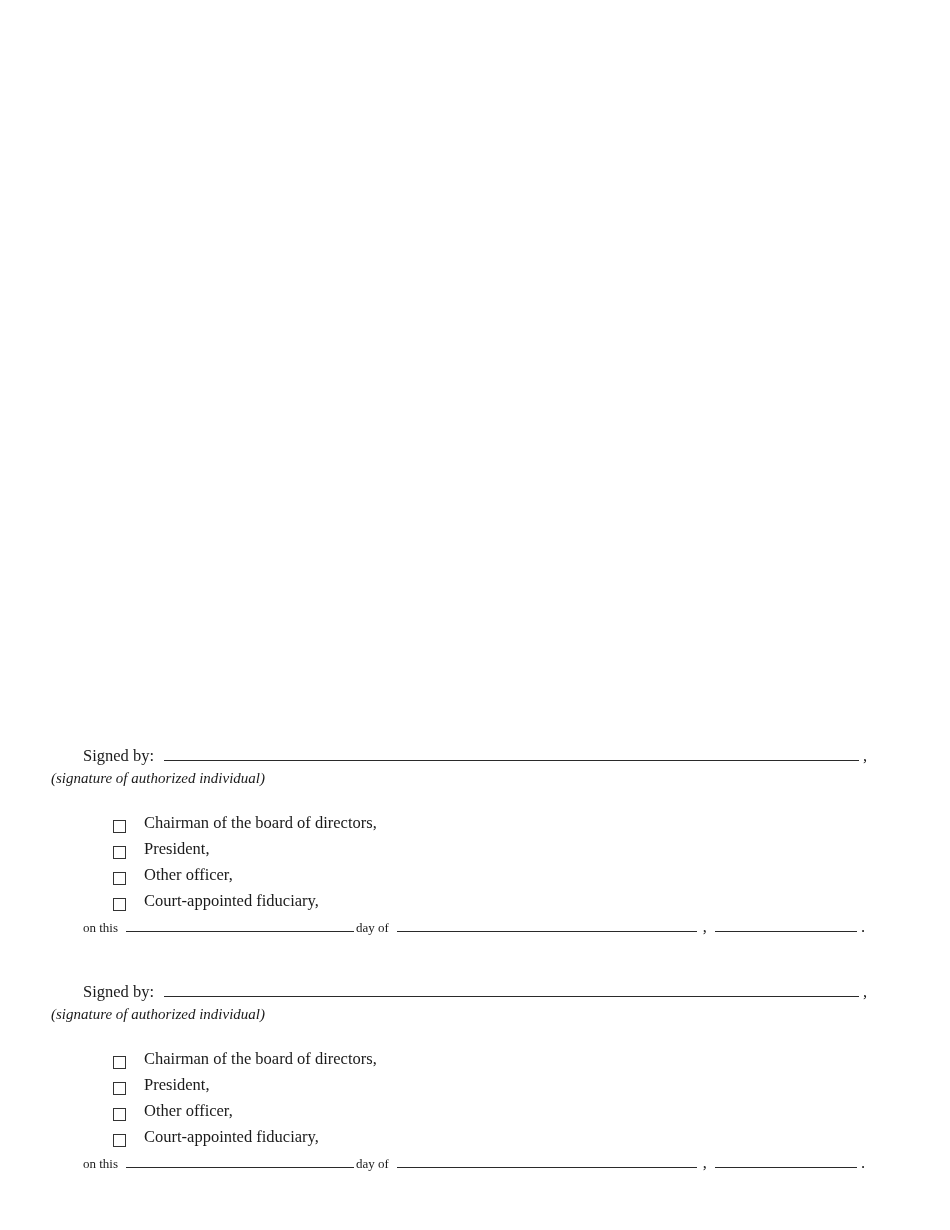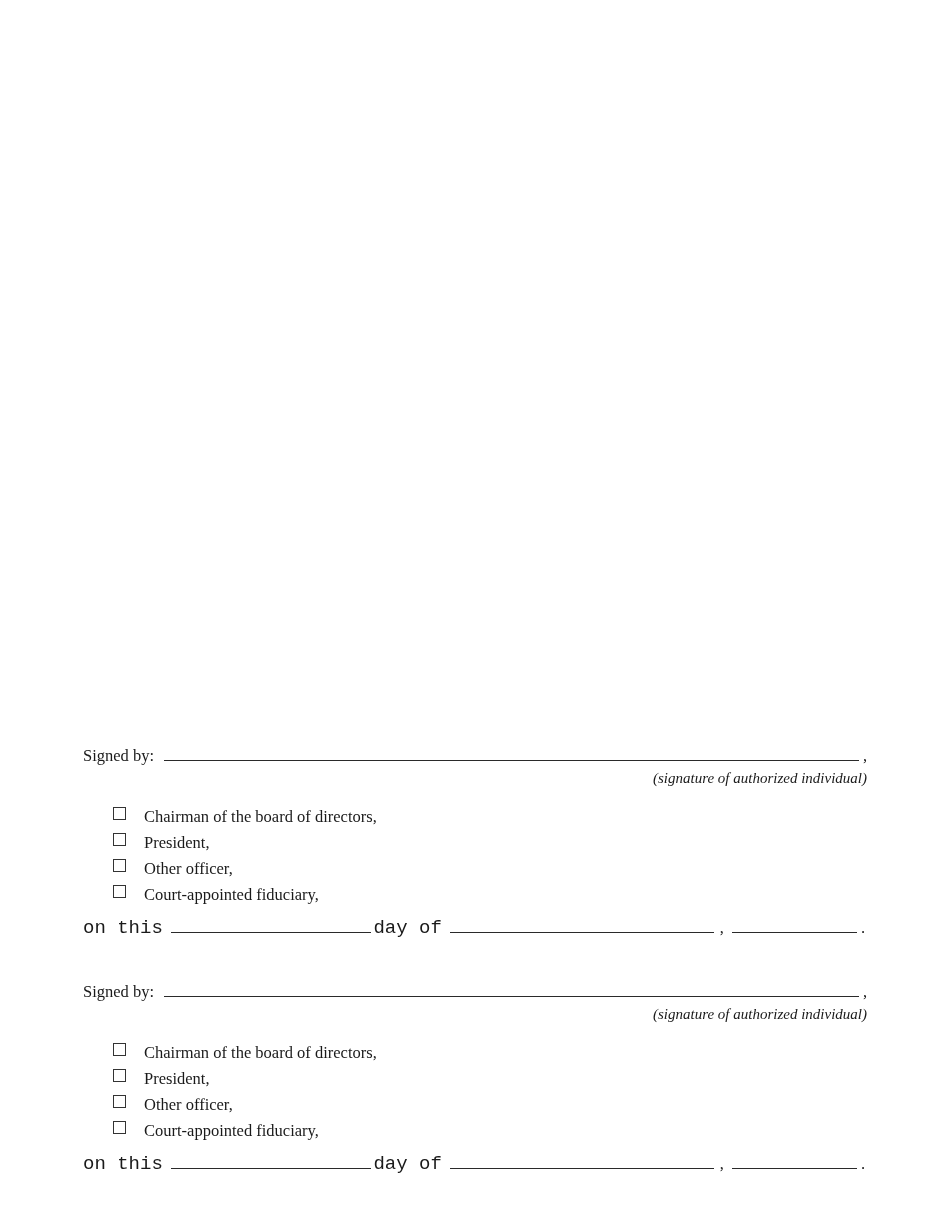--- a/index.html
+++ b/index.html
@@ -42,35 +42,35 @@
   .sig-line {
     flex: 1 1 auto;
     border-bottom: 1px solid #2a2a2a;
     height: 14px;
     margin: 0 4px 0 10px;
   }
   .comma {
     font-size: 16.5px;
   }
   .sig-caption {
-    text-align: right;
+    text-align: left;
     font-style: italic;
     font-size: 15px;
     margin-top: 4px;
     margin-left: -32px;
     color: #1a1a1a;
   }
 
   .options {
     margin-top: 20px;
     margin-left: 30px;
   }
   .option-row {
     display: flex;
-    align-items: flex-start;
+    align-items: flex-end;
     height: 26px;
   }
   .checkbox {
     display: inline-block;
     width: 11px;
     height: 11px;
     border: 1px solid #333;
     background: #fff;
     margin-right: 18px;
     flex: 0 0 auto;
@@ -80,22 +80,21 @@
     line-height: 20px;
   }
 
   .date-row {
     display: flex;
     align-items: baseline;
     margin-top: 6px;
     white-space: nowrap;
   }
   .date-row .txt {
-    font-size: 19px;
-    font-family: Liberation Mono, monospace;
+    font-size: 13px;
   }
   .blank-day {
     display: inline-block;
     width: 228px;
     border-bottom: 1px solid #2a2a2a;
     height: 14px;
     margin: 0 2px 0 8px;
   }
   .blank-month {
     display: inline-block;

